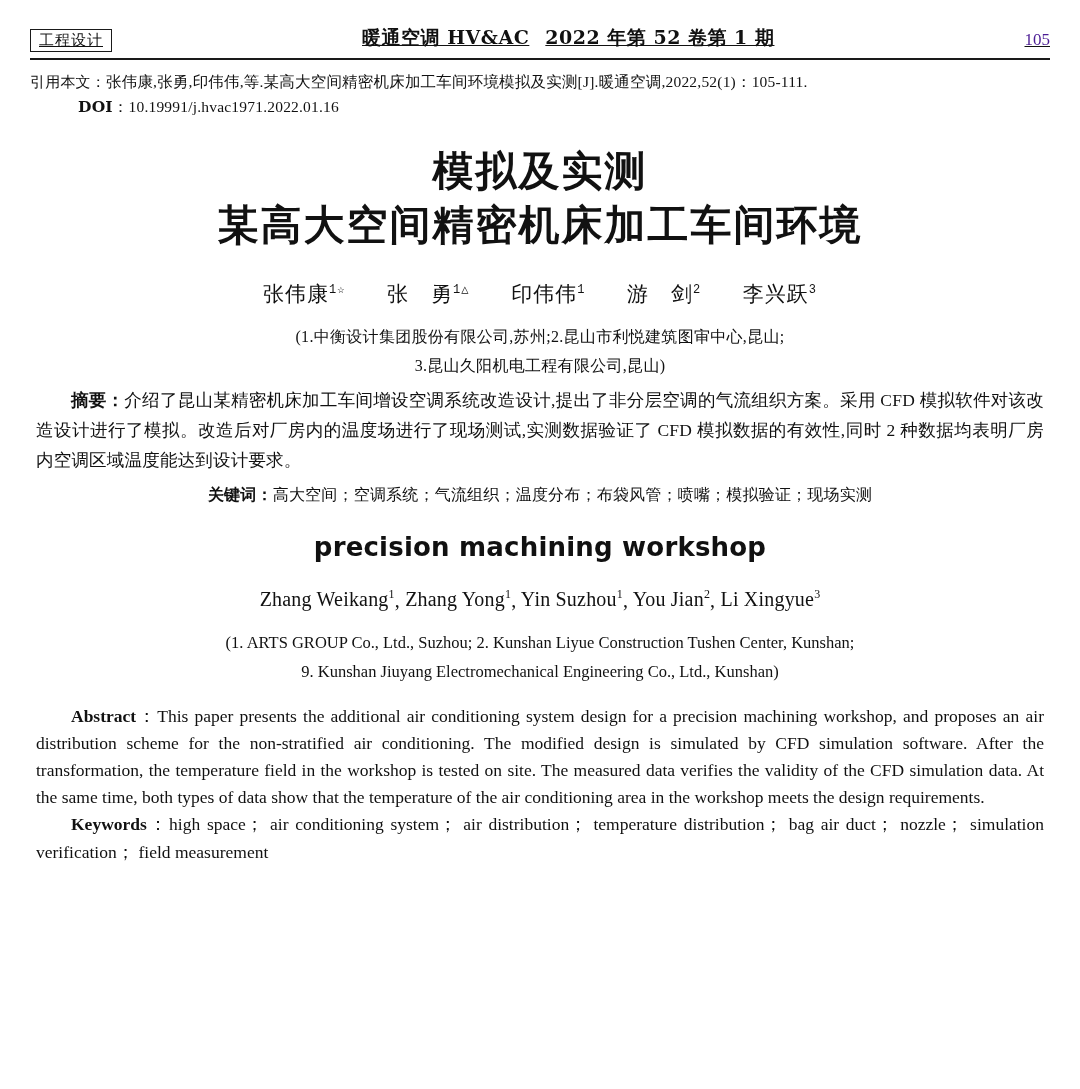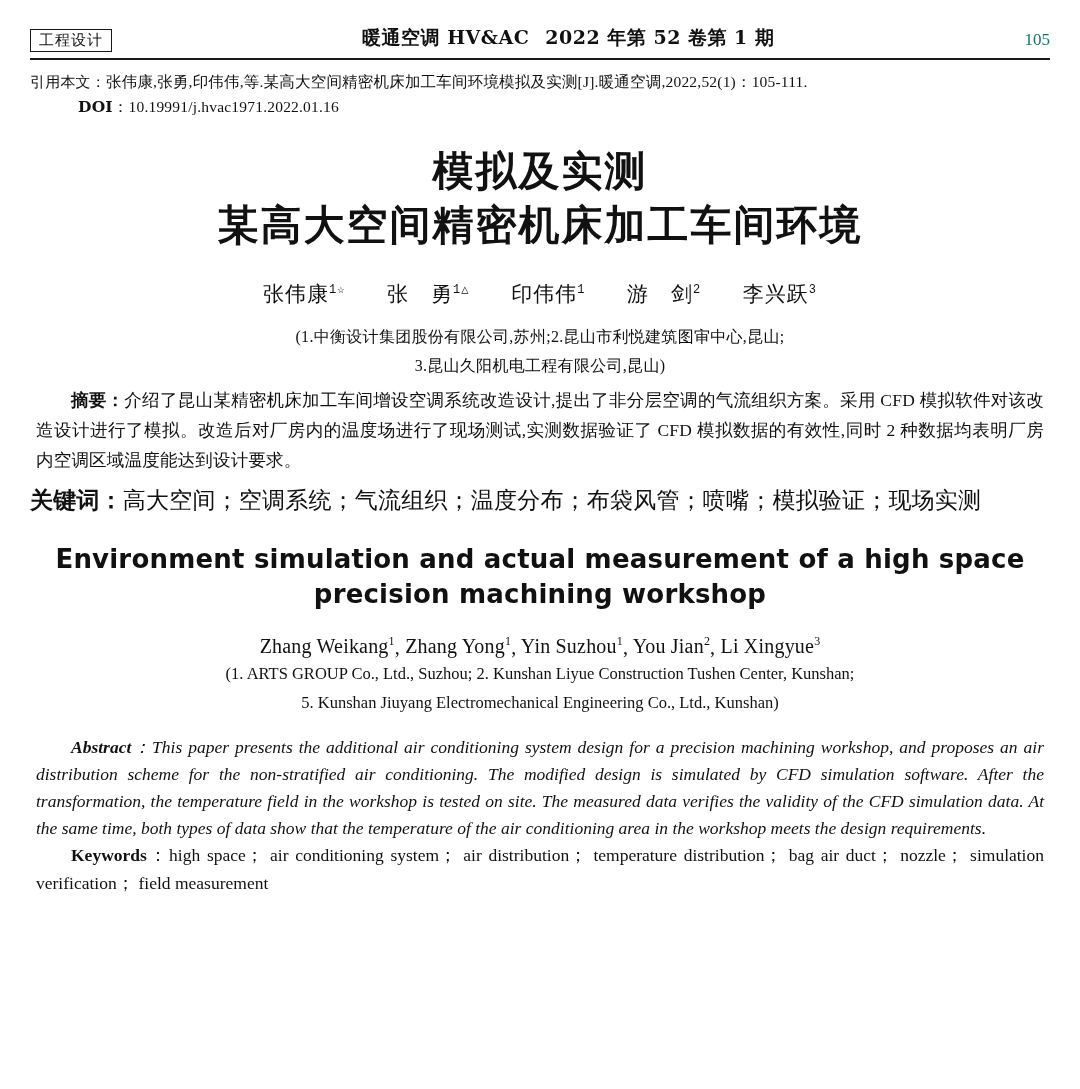--- a/index.html
+++ b/index.html
@@ -24,20 +24,21 @@
   }
 
   
   .running-head {
     display: flex;
     align-items: flex-end;
     justify-content: space-between;
     border-bottom: 2px solid #1a1a1a;
     padding-bottom: 6px;
     height: 34px;
+    text-decoration: underline;
   }
   .rh-left {
     border: 1px solid #1a1a1a;
     font-family: "DejaVu Sans", "Liberation Sans", sans-serif;
     font-size: 15px;
     padding: 2px 8px 3px 8px;
     line-height: 1.1;
     letter-spacing: 1px;
   }
   .rh-center {
@@ -48,21 +49,21 @@
     flex: 1;
     text-align: center;
     padding-bottom: 1px;
   }
   .rh-center .gap {
     display: inline-block;
     width: 16px;
   }
   .rh-right {
     font-size: 17px;
-    color: #0f766e;
+    color: #4c1d95;
     font-family: "Liberation Serif", serif;
     padding-bottom: 2px;
   }
 
   
   .citation {
     margin-top: 10px;
     font-size: 15.5px;
     line-height: 1.6;
     letter-spacing: 0.2px;
@@ -127,22 +128,23 @@
     text-align: justify;
     text-indent: 2em;
     letter-spacing: 0.2px;
     padding: 0 6px;
   }
   .abstract-cn .lead {
     font-weight: bold;
   }
   .keywords-cn {
     margin-top: 6px;
-    font-size: 23px;
+    font-size: 16px;
     line-height: 1.7;
+    text-align: center;
     letter-spacing: 0.2px;
   }
   .keywords-cn .lead {
     font-weight: bold;
   }
 
   
   .title-en {
     text-align: center;
     font-family: "DejaVu Sans", "Liberation Sans", sans-serif;
@@ -164,37 +166,36 @@
   .authors-en sup {
     font-size: 12px;
     vertical-align: super;
   }
 
   
   .affil-en {
     text-align: center;
     font-size: 16.5px;
     line-height: 1.75;
-    margin-top: 2px;
+    margin-top: 18px;
     font-family: "Liberation Serif", serif;
   }
 
   
   .abstract-en {
     margin-top: 16px;
     font-size: 17.5px;
     line-height: 1.55;
     text-align: justify;
     font-family: "Liberation Serif", serif;
     padding: 0 6px;
   }
   .abstract-en p {
     margin: 0;
     text-indent: 2em;
-    font-style: italic;
   }
   .abstract-en .lead {
     font-weight: bold;
   }
   .keywords-en {
     font-size: 17.5px;
     line-height: 1.55;
     text-align: justify;
     font-family: "Liberation Serif", serif;
     padding: 0 6px;
@@ -244,35 +245,34 @@
 
   <div class="abstract-cn">
     <span class="lead">摘要：</span><span>介绍了昆山某精密机床加工车间增设空调系统改造设计,提出了非分层空调的气流组织方案。采用 CFD 模拟软件对该改造设计进行了模拟。改造后对厂房内的温度场进行了现场测试,实测数据验证了 CFD 模拟数据的有效性,同时 2 种数据均表明厂房内空调区域温度能达到设计要求。</span>
   </div>
 
   <div class="keywords-cn">
     <span class="lead">关键词：</span><span>高大空间；空调系统；气流组织；温度分布；布袋风管；喷嘴；模拟验证；现场实测</span>
   </div>
 
   <div class="title-en">
-    <div>Environment simulation and actual measurement of a high space</div>
     <div>precision machining workshop</div>
   </div>
 
   <div class="authors-en">
     <span><span>Zhang Weikang</span><sup>1</sup></span>,
     <span><span>Zhang Yong</span><sup>1</sup></span>,
     <span><span>Yin Suzhou</span><sup>1</sup></span>,
     <span><span>You Jian</span><sup>2</sup></span>,
     <span><span>Li Xingyue</span><sup>3</sup></span>
   </div>
 
   <div class="affil-en">
     <div>(1. ARTS GROUP Co., Ltd., Suzhou; 2. Kunshan Liyue Construction Tushen Center, Kunshan;</div>
-    <div>5. Kunshan Jiuyang Electromechanical Engineering Co., Ltd., Kunshan)</div>
+    <div>9. Kunshan Jiuyang Electromechanical Engineering Co., Ltd., Kunshan)</div>
   </div>
 
   <div class="abstract-en">
     <p><span class="lead">Abstract</span><span>：This paper presents the additional air conditioning system design for a precision machining workshop, and proposes an air distribution scheme for the non-stratified air conditioning. The modified design is simulated by CFD simulation software. After the transformation, the temperature field in the workshop is tested on site. The measured data verifies the validity of the CFD simulation data. At the same time, both types of data show that the temperature of the air conditioning area in the workshop meets the design requirements.</span></p>
   </div>
 
   <div class="keywords-en">
     <span class="lead">Keywords</span><span>：high space； air conditioning system； air distribution； temperature distribution； bag air duct； nozzle； simulation verification； field measurement</span>
   </div>
 

